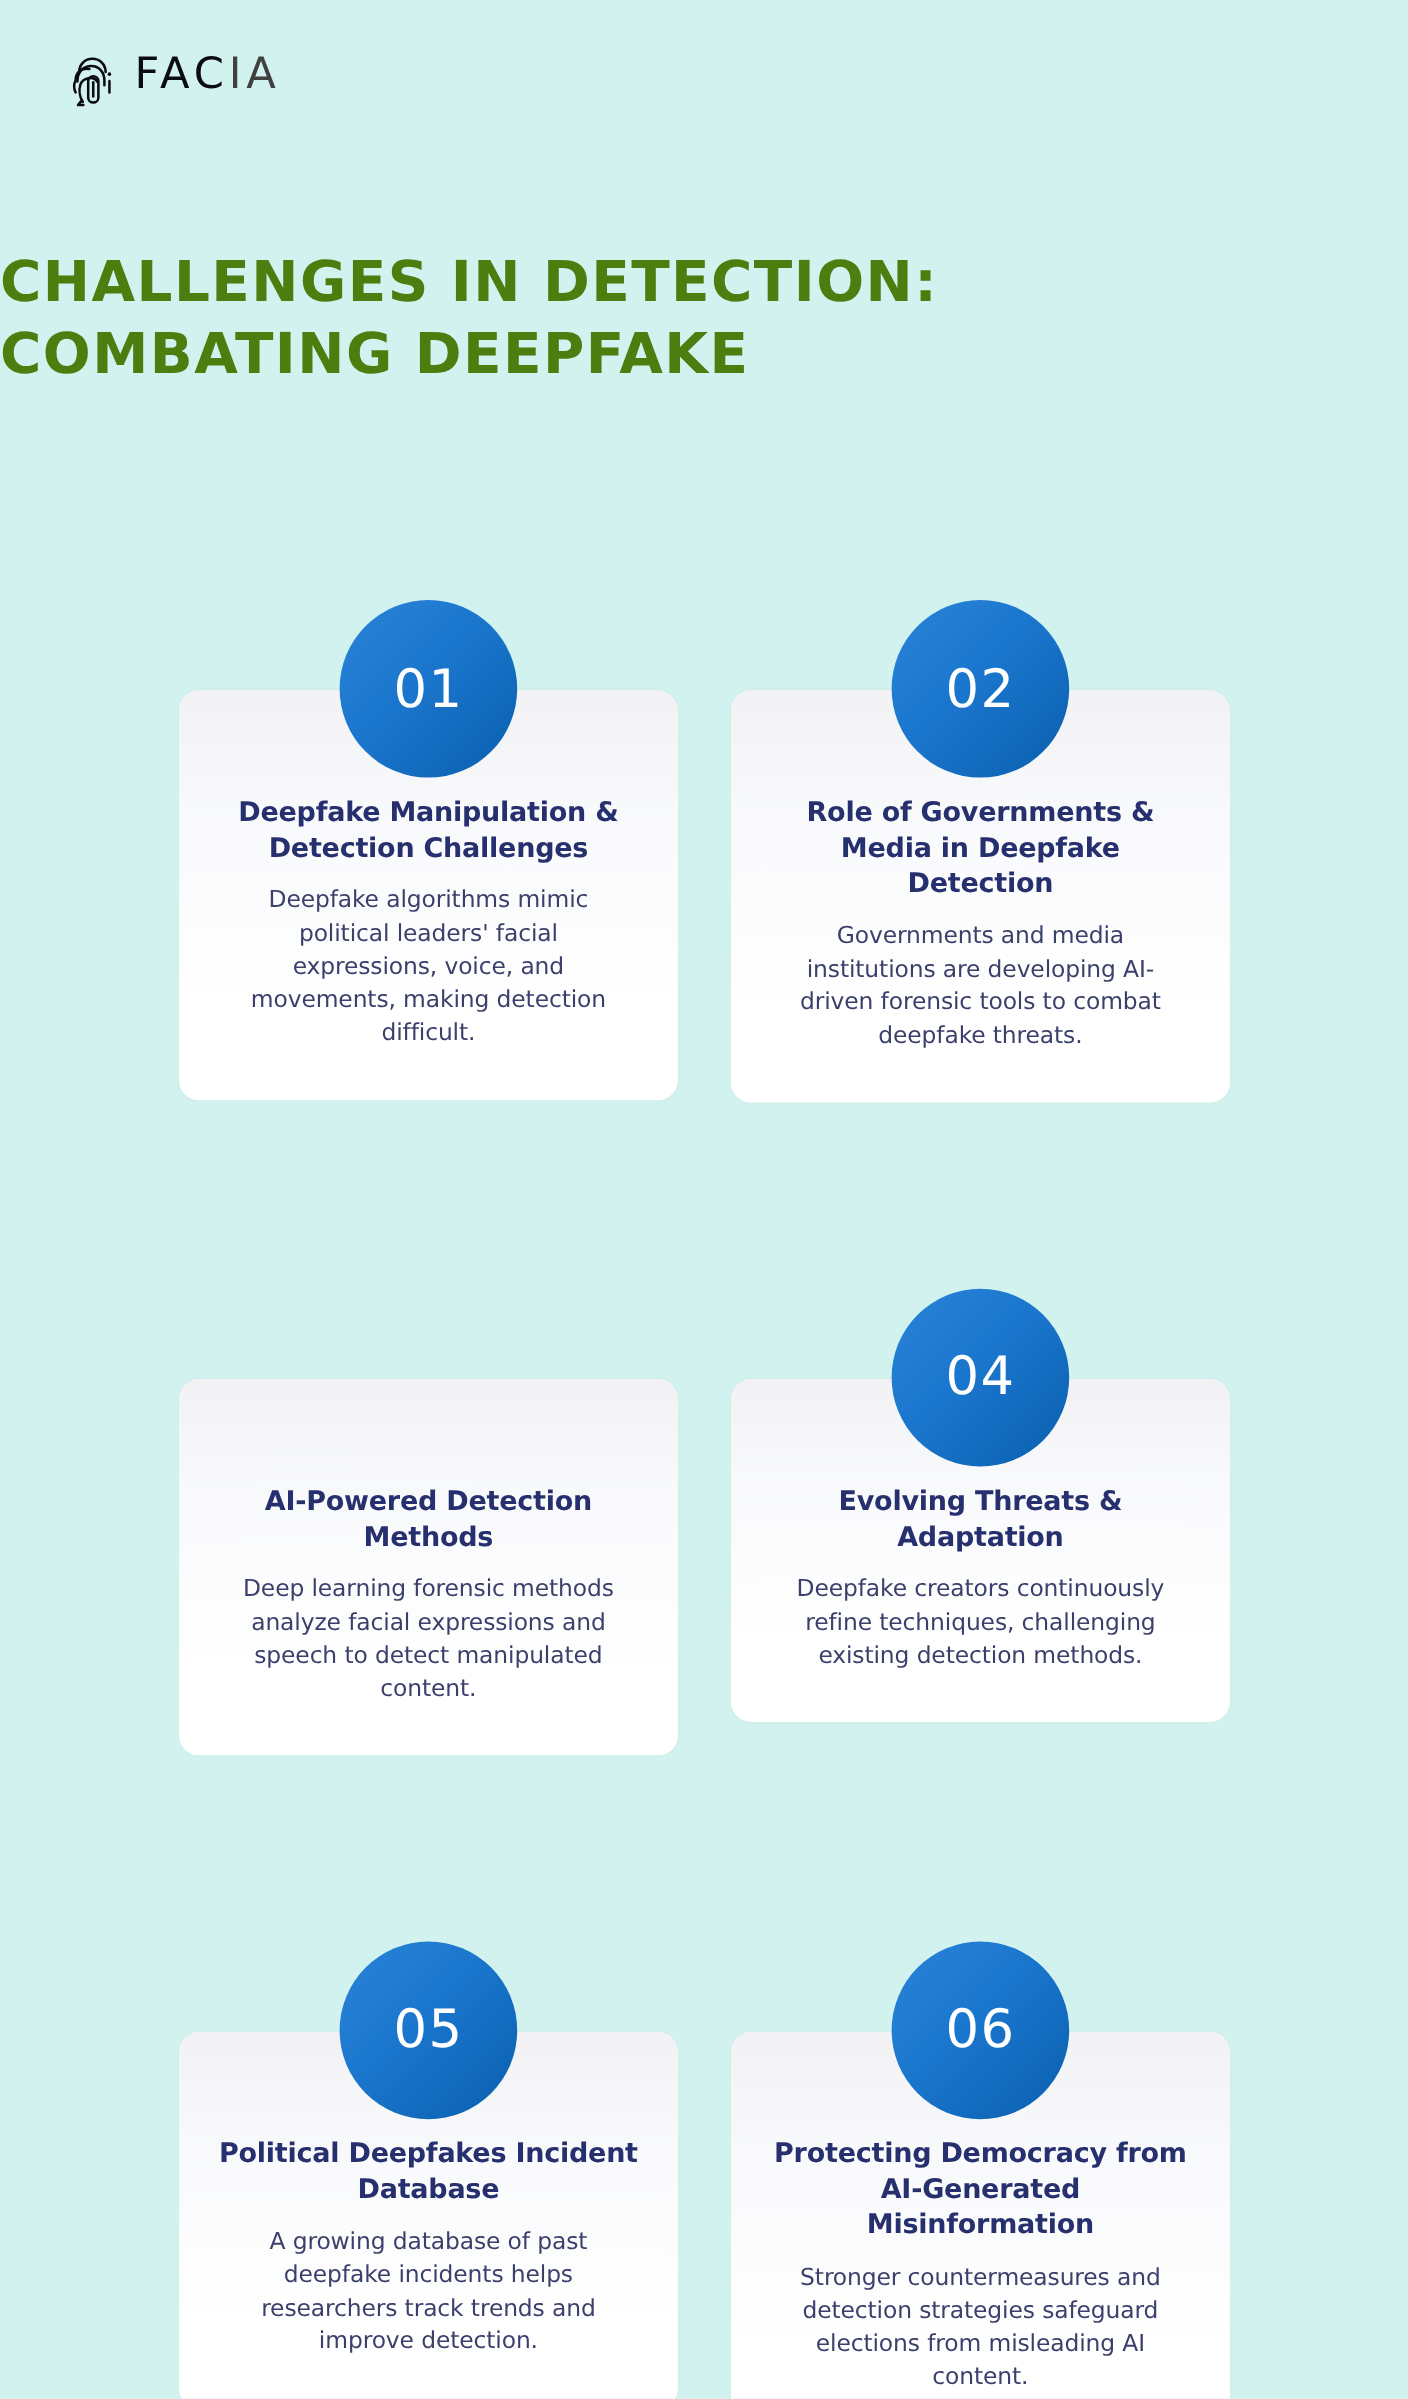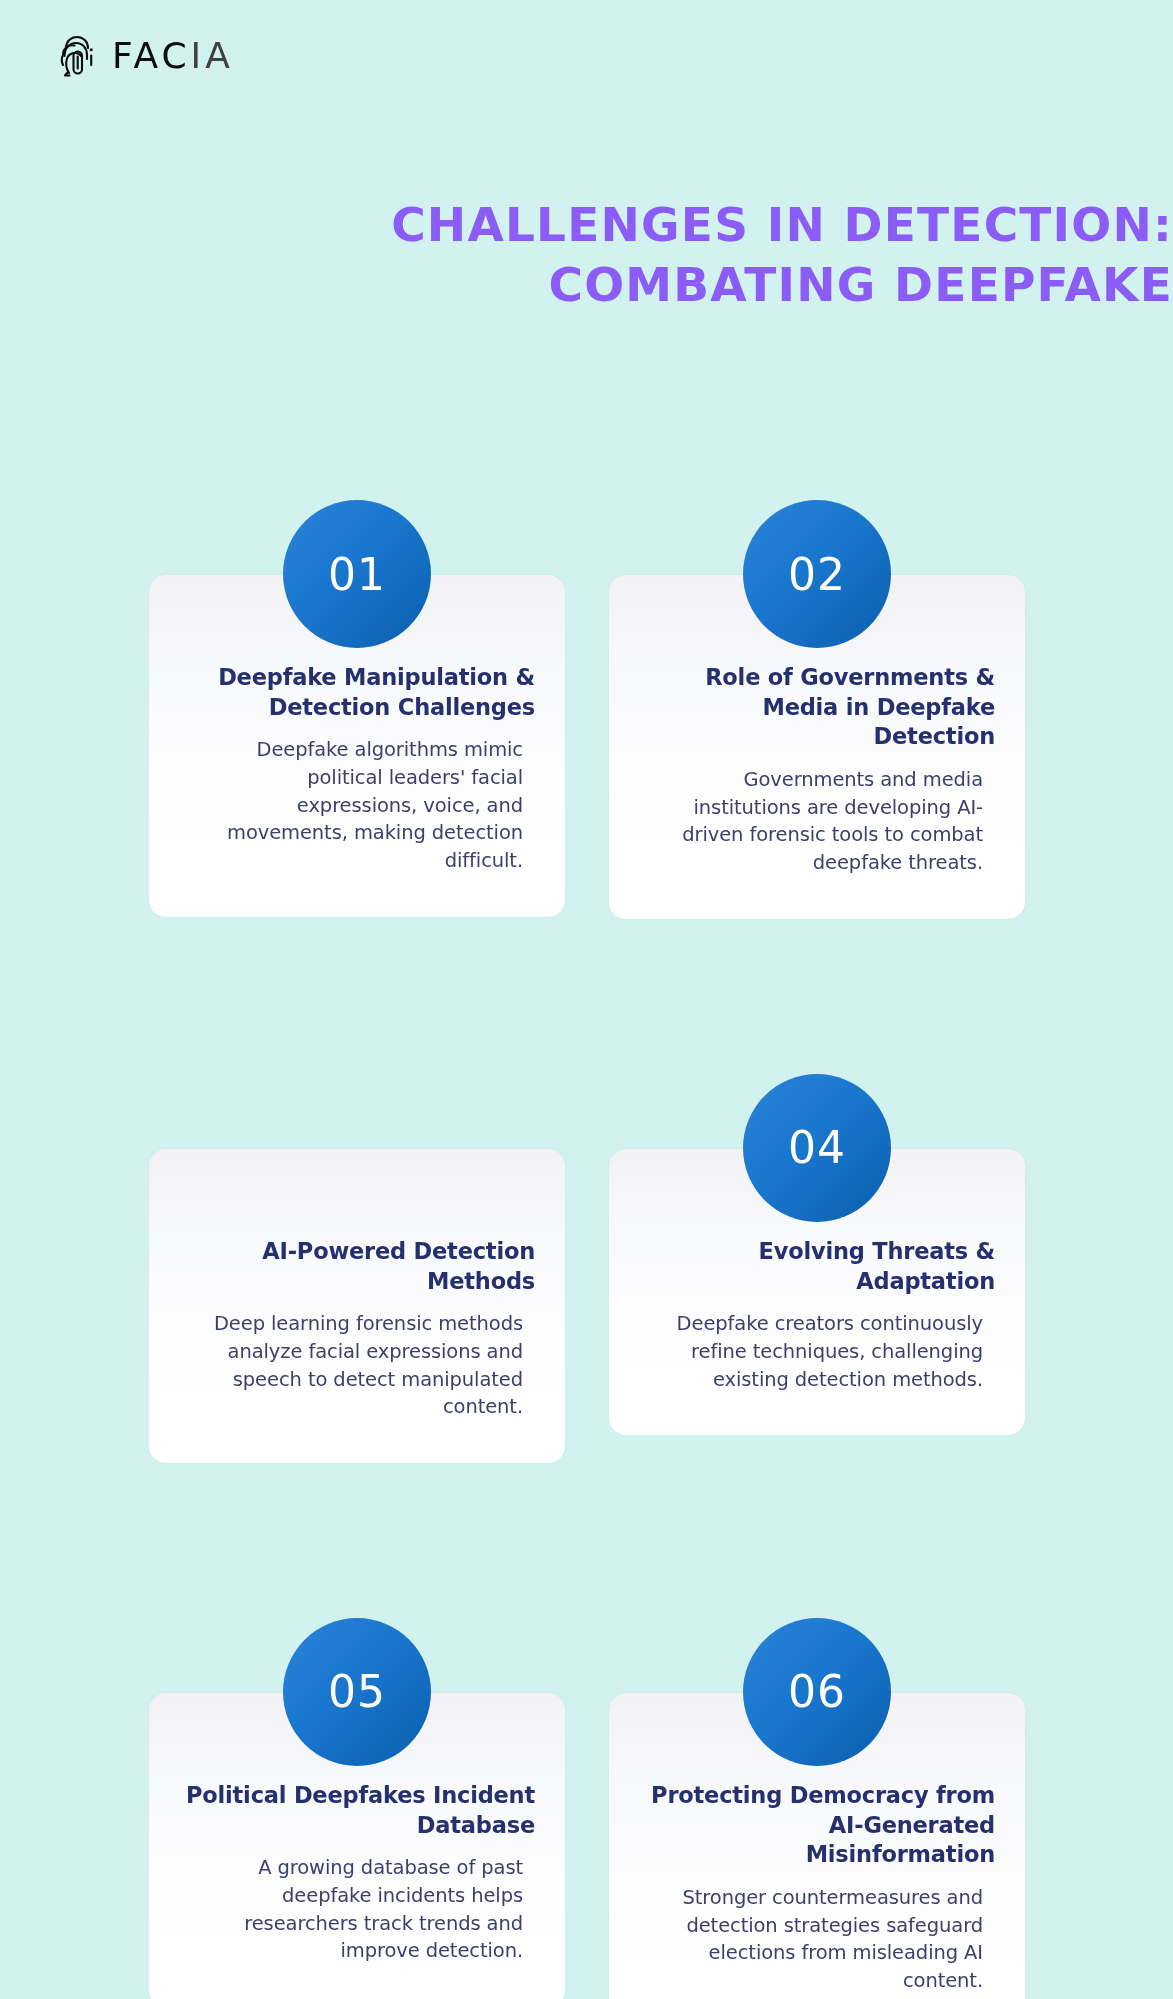--- a/index.html
+++ b/index.html
@@ -11,24 +11,23 @@
     height: 1999px;
     background: #d2f2ef;
     font-family: "Liberation Sans", sans-serif;
     overflow: hidden;
     position: relative;
   }
 
   
   .logo-bar {
     position: absolute;
-    top: 32px;
+    top: 44px;
     left: 58px;
     display: flex;
-    align-items: center;
     gap: 14px;
   }
   .logo-mark {
     width: 40px;
     height: 48px;
     display: block;
   }
   .logo-word {
     font-family: "DejaVu Sans", sans-serif;
     font-size: 36px;
@@ -36,25 +35,25 @@
     font-weight: 400;
     line-height: 1;
     display: flex;
   }
   .logo-word .fac { color: #0b0b12; }
   .logo-word .ia  { color: #404040; }
 
   
   .headline {
     position: absolute;
-    top: 164px;
+    top: 175px;
     left: 0;
     width: 1173px;
-    text-align: right;
-    color: #8b5cf6;
+    text-align: left;
+    color: #4d7c0f;
     font-family: "DejaVu Sans", sans-serif;
     font-weight: 700;
     font-size: 47px;
     line-height: 1.26;
     letter-spacing: 1.2px;
     text-transform: uppercase;
   }
   .headline .ln { display: block; }
 
   
@@ -95,21 +94,21 @@
   }
 
   .card {
     position: relative;
     background: linear-gradient(180deg, #f2f2f4 0%, #f8f9fb 28%, #ffffff 78%, #ffffff 100%);
     border: 1px solid #cdeee9;
     border-radius: 18px;
     min-height: 276px;
     box-sizing: border-box;
     padding: 88px 30px 30px 30px;
-    text-align: right;
+    text-align: center;
     z-index: 1;
   }
 
   .card-title {
     color: #27306e;
     font-family: "DejaVu Sans", sans-serif;
     font-weight: 700;
     font-size: 22.5px;
     line-height: 1.32;
     margin: 0 0 14px 0;

